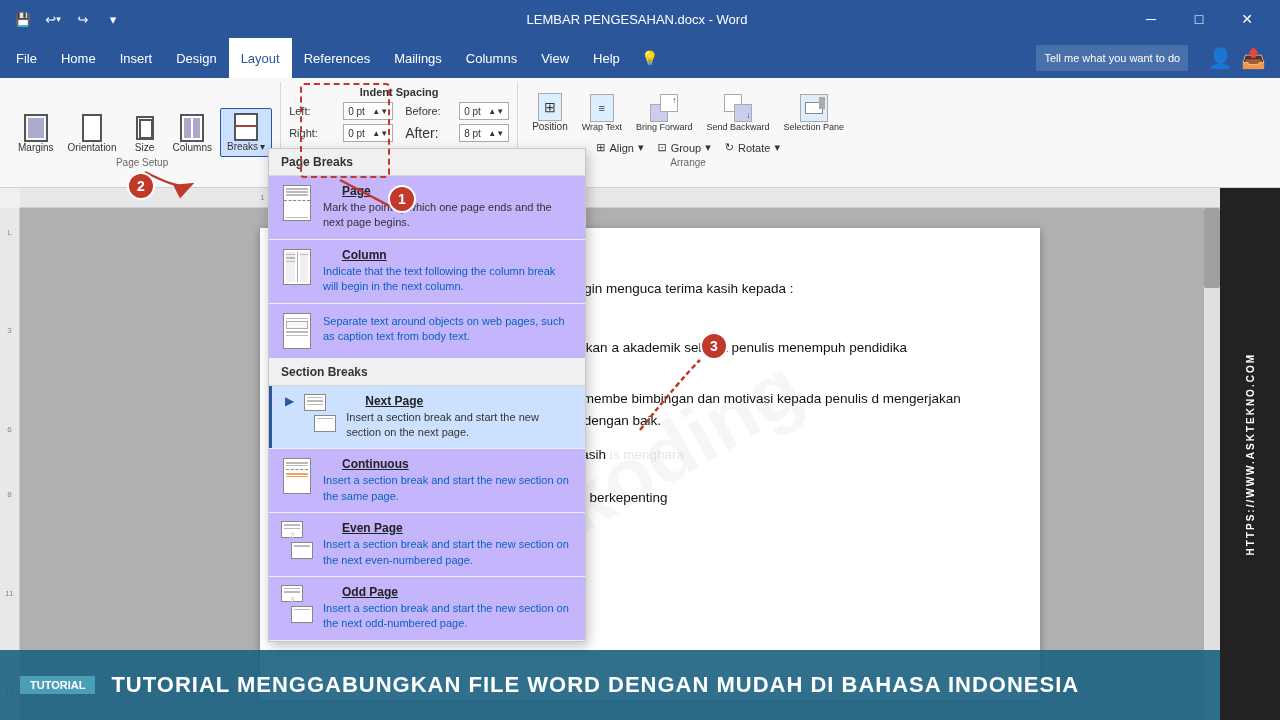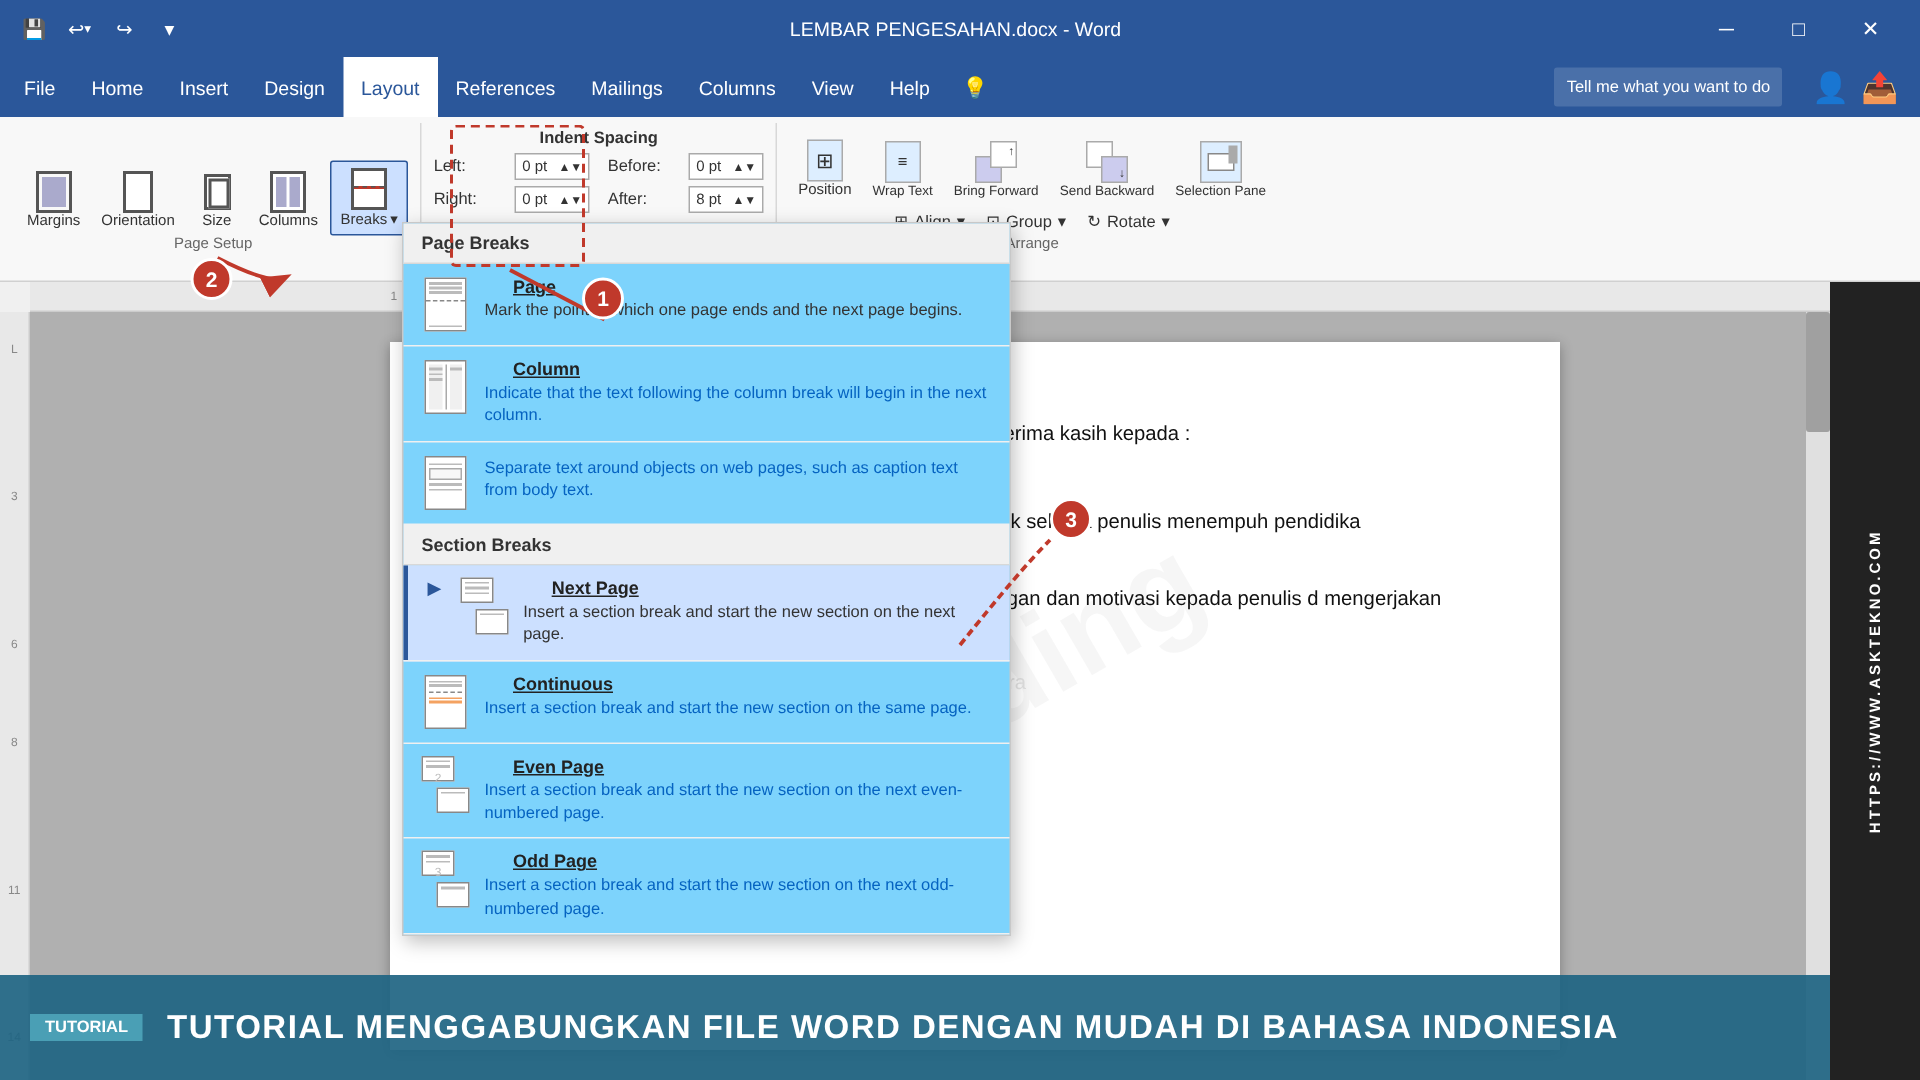--- a/index.html
+++ b/index.html
@@ -164,22 +164,22 @@
       align-items: center;
       justify-content: space-between;
       background: white;
     }
 
     
     #breaks-dropdown {
       position: absolute;
       top: 148px;
       left: 268px;
-      width: 406px;
-      background: #7dd3fc;
+      width: 318px;
+      background: #c4b5fd;
       border: 1px solid #c8c8c8;
       box-shadow: 2px 4px 12px rgba(0,0,0,0.25);
       z-index: 100;
     }
     .dropdown-section-header {
       background: #f0f0f0;
       padding: 6px 12px;
       font-size: 12px;
       font-weight: 600;
       color: #333;
@@ -509,21 +509,21 @@
             <span style="font-size:10px;">0 pt</span>
             <span style="font-size:8px;">▲▼</span>
           </div>
         </div>
         <div class="indent-row" style="margin-top:4px;">
           <span style="width:50px; font-size:11px;">Right:</span>
           <div class="indent-input">
             <span style="font-size:10px;">0 pt</span>
             <span style="font-size:8px;">▲▼</span>
           </div>
-          <span style="width:50px; font-size:11px; margin-left:8px;">After:</span>
+          <span style="width:50px; font-size:14px; margin-left:8px;">After:</span>
           <div class="indent-input">
             <span style="font-size:10px;">8 pt</span>
             <span style="font-size:8px;">▲▼</span>
           </div>
         </div>
         <div style="margin-top:4px; text-align:right;">
           <span style="font-size:11px; cursor:pointer; color:#333; border:1px solid #aaa; padding:1px 3px; background:#f0f0f0;">↗</span>
         </div>
       </div>
       <div class="ribbon-group-label" style="opacity:0;"> </div>

